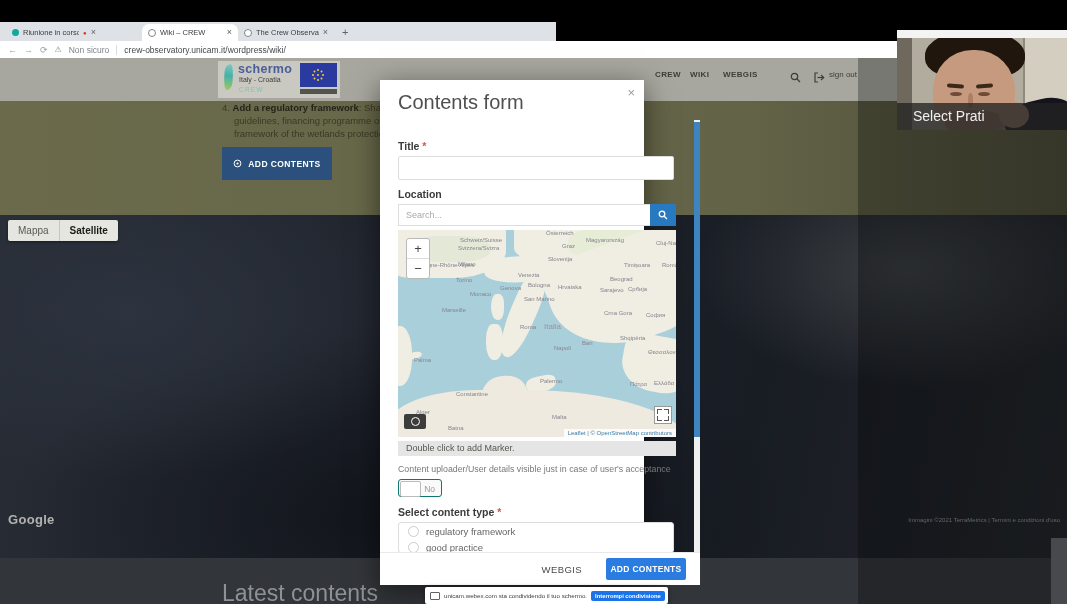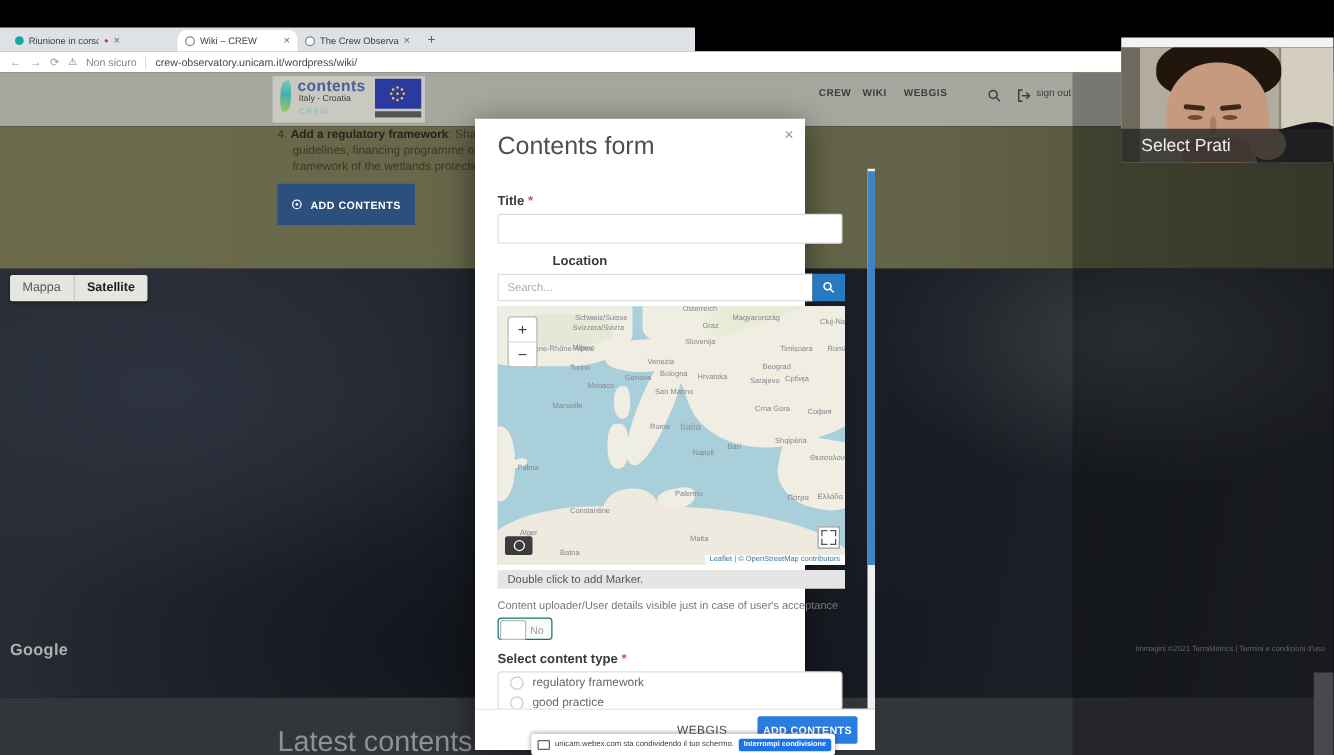--- a/index.html
+++ b/index.html
@@ -63,30 +63,30 @@
   .mapctl .seg{padding:0 10px;line-height:21px;color:#5a5a54;}
   .mapctl .seg.on{font-weight:bold;color:#1b1b19;border-left:1px solid #c6c6bf;}
   .darksection{left:0;top:558px;width:1067px;height:46px;background:#323539;}
   .latest{left:222px;top:580px;font-size:23px;color:#8f9195;}
   .googlelogo{left:8px;top:512px;font-size:13px;font-weight:bold;color:#d4d4d0;opacity:.8;letter-spacing:.3px;}
   .gattr{left:760px;top:517px;width:300px;text-align:right;font-size:6px;color:#8a8b8e;}
   .rightoverlay{left:858px;top:58px;width:209px;height:546px;background:rgba(0,0,0,.28);}
   .pagescrollbar{left:1051px;top:538px;width:16px;height:66px;background:#47494d;}
 
   
-  .modal{left:380px;top:95px;width:264px;height:505px;background:#fff;box-shadow:0 6px 26px rgba(0,0,0,.5);z-index:30;}
+  .modal{left:380px;top:80px;width:264px;height:505px;background:#fff;box-shadow:0 6px 26px rgba(0,0,0,.5);z-index:30;}
   .m-close{right:9px;top:5px;font-size:13px;color:#9a9a9a;}
   .m-title{left:18px;top:11px;font-size:20px;font-weight:400;color:#4f4f4f;}
   .m-track{left:314px;top:40px;width:6px;height:432px;background:#f0f0f0;}
   .m-thumb{left:314px;top:42px;width:6px;height:315px;background:#3e84c1;}
   .f-label{font-size:10.5px;font-weight:bold;color:#3b3b3b;}
   .req{color:#d9534f;}
   .lbl-title{left:18px;top:60px;}
   .title-input{left:18px;top:76px;width:276px;height:24px;border:1px solid #ddd;border-radius:2px;background:#fff;box-sizing:border-box;}
-  .lbl-loc{left:18px;top:108px;margin-left:44px;}
+  .lbl-loc{left:18px;top:108px;}
   .search-row{left:18px;top:124px;width:278px;height:22px;display:flex;}
   .search-input{flex:1;border:1px solid #ddd;border-right:none;font-size:9px;color:#444;padding-left:7px;outline:none;box-sizing:border-box;font-family:"Liberation Sans",sans-serif;}
   .search-input::placeholder{color:#aaa;}
   .search-btn{width:26px;background:#2779c0;display:flex;align-items:center;justify-content:center;flex:none;}
 
   .leafmap{left:18px;top:150px;width:278px;height:207px;background:#a9cfdb;overflow:hidden;}
   .land{position:absolute;background:#f0ede2;}
   .lnd-eul{left:-10px;top:-12px;width:118px;height:60px;border-radius:0 0 45% 20%;}
   .lnd-eur{left:116px;top:-12px;width:175px;height:50px;border-radius:0 0 15% 40%;}
   .lnd-alps{left:10px;top:6px;width:82px;height:26px;background:#e0e8d3;border-radius:40%;opacity:.85;}
@@ -190,21 +190,21 @@
     <span class="nav-ic">⟳</span>
     <span class="warn-ic">⚠</span>
     <span class="sec-label">Non sicuro</span>
     <span class="url-div"></span>
     <span class="url">crew-observatory.unicam.it/wordpress/wiki/</span>
   </div>
 
   <div class="abs siteheader"></div>
   <div class="abs logo-card"></div>
   <div class="abs ribbon"></div>
-  <div class="abs brand">contents</div>
+  <div class="abs brand">schermo</div>
   <div class="abs brand-sub">Italy - Croatia</div>
   <div class="abs brand-prog">CREW</div>
   <div class="abs euflag"></div>
   <div class="abs eustars"></div>
   <div class="abs eustrip"></div>
   <div class="abs nav-item" style="left:655px;">CREW</div>
   <div class="abs nav-item" style="left:690px;">WIKI</div>
   <div class="abs nav-item" style="left:723px;">WEBGIS</div>
   <div class="abs hdr-search">
     <svg width="11" height="11" viewBox="0 0 11 11">

